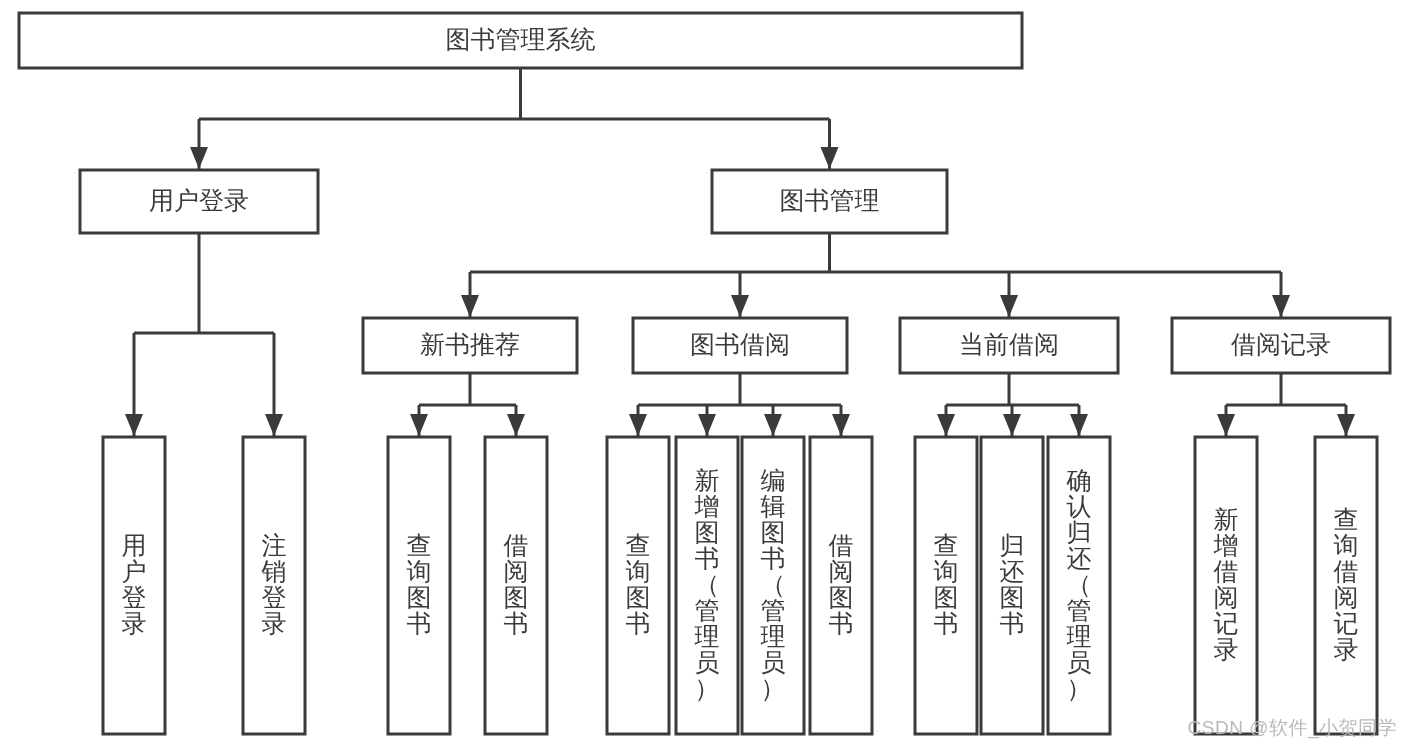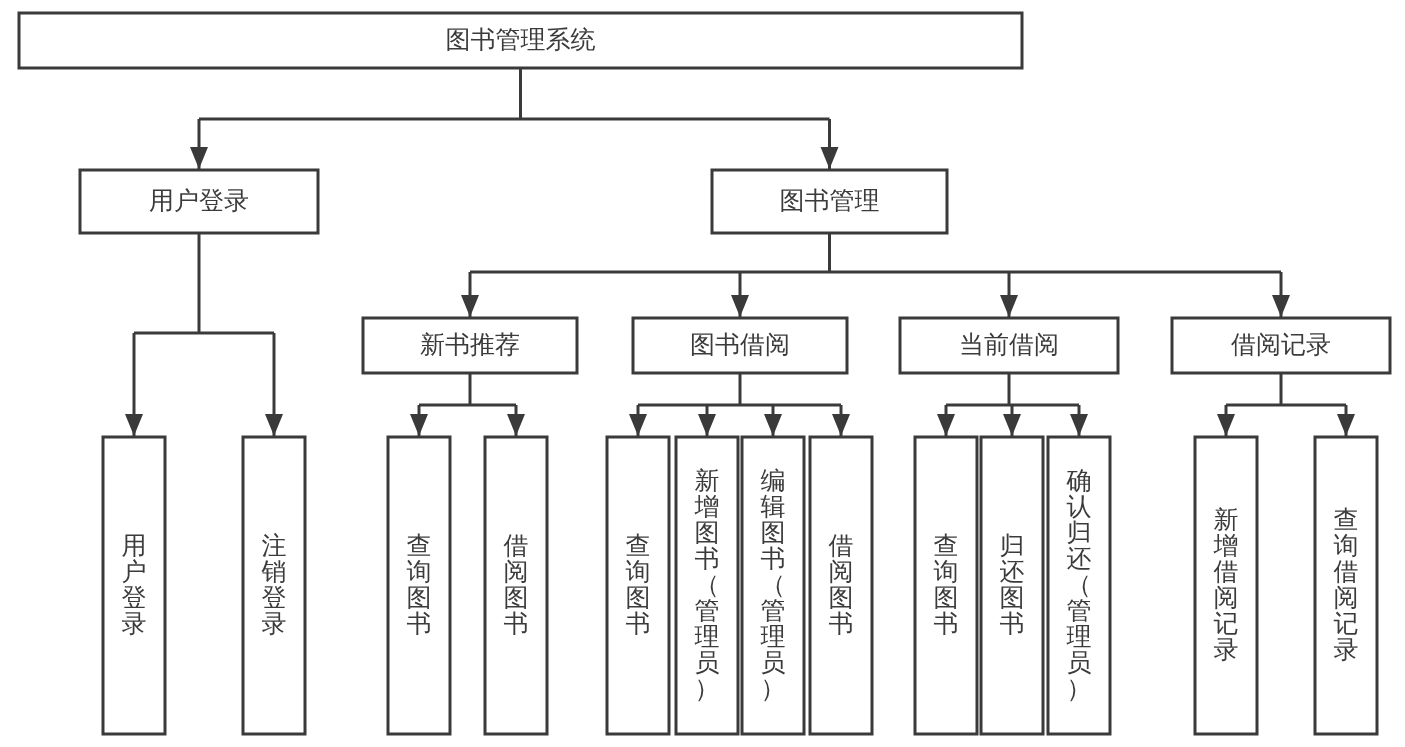--- a/index.html
+++ b/index.html
@@ -203,13 +203,14 @@
         <g>
           <rect x="1195" y="437" width="62" height="297" class="nodebox"></rect>
           <text x="1226" y="527.5" class="node-label-v"><tspan x="1226" dy="0">新</tspan><tspan x="1226" dy="26">增</tspan><tspan x="1226" dy="26">借</tspan><tspan x="1226" dy="26">阅</tspan><tspan x="1226" dy="26">记</tspan><tspan x="1226" dy="26">录</tspan></text>
         </g>
         <g>
           <rect x="1315" y="437" width="62" height="297" class="nodebox"></rect>
           <text x="1346" y="527.5" class="node-label-v"><tspan x="1346" dy="0">查</tspan><tspan x="1346" dy="26">询</tspan><tspan x="1346" dy="26">借</tspan><tspan x="1346" dy="26">阅</tspan><tspan x="1346" dy="26">记</tspan><tspan x="1346" dy="26">录</tspan></text>
         </g>
       </g>
   </svg>
+  <div class="watermark">CSDN @软件_小贺同学</div>
 </div>
 
 </body></html>

